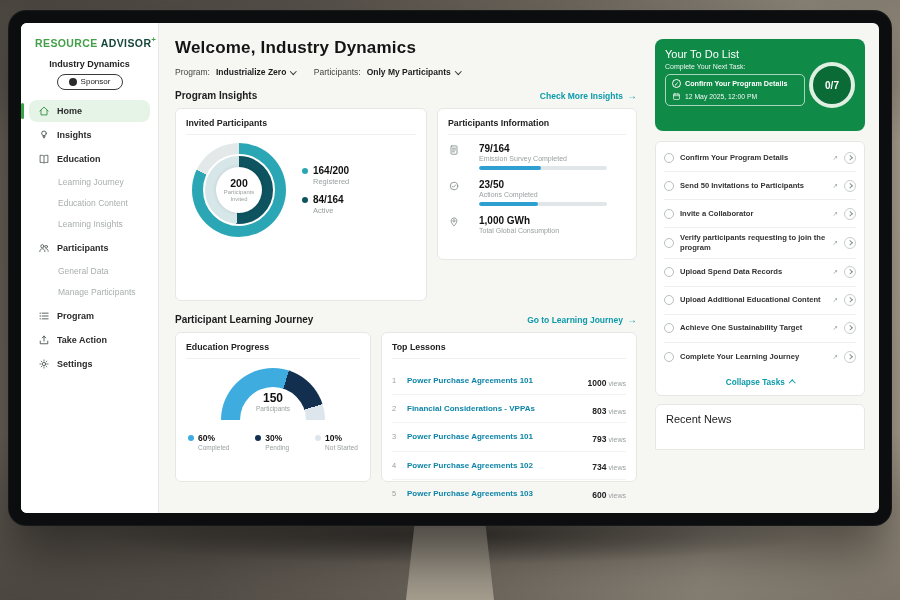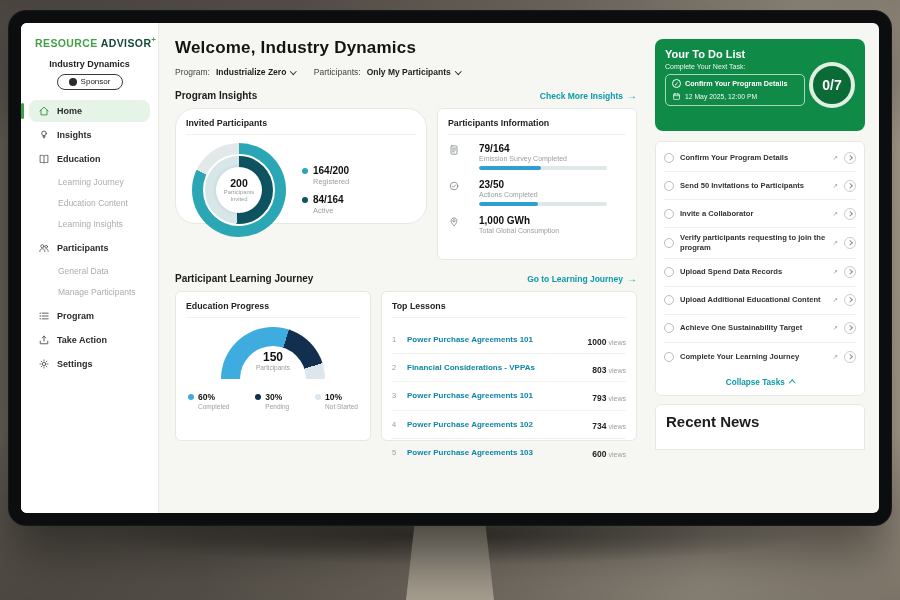--- a/index.html
+++ b/index.html
@@ -46,21 +46,21 @@
   .chev.up { transform:rotate(-135deg); margin-top:2px; border-color:#0c9aaa; }
   .chev.right { width:3.5px; height:3.5px; transform:rotate(-45deg); border-color:#8a9191; margin-left:-1px; }
   .sec-row { display:flex; align-items:center; justify-content:space-between; margin-top:13px; margin-bottom:7px; }
   .sec-title { font-size:10px; font-weight:bold; color:#1c1c1c; }
   .sec-link { font-size:8.5px; font-weight:bold; color:#0c9aaa; display:flex; gap:4px; align-items:center; cursor:pointer; }
   .arrow { font-size:10px; line-height:1; }
   .cards-row { display:flex; gap:10px; }
   .card { background:#fff; border:1px solid #e7e7e3; border-radius:6px; padding:9px 10px; }
   .card-title { font-size:8.8px; font-weight:bold; color:#222; padding-bottom:6px; border-bottom:1px solid #f0f0ec; margin-bottom:8px; }
 
-  .card-invited { width:252px; height:116px;border-radius:20px; }
+  .card-invited { width:252px; height:193px; }
   .invited-body { display:flex; align-items:center; gap:16px; padding-left:6px; }
   .donut { width:94px; height:94px; position:relative; flex:none; }
   .donut-outer { position:absolute; inset:0; border-radius:50%; }
   .donut-inner { position:absolute; inset:11px; border-radius:50%; border:2px solid #fff; }
   .donut-hole { position:absolute; inset:24px; background:#fff; border-radius:50%; display:flex; flex-direction:column;
     align-items:center; justify-content:center; text-align:center; box-shadow:0 0 4px rgba(0,0,0,.10); }
   .donut-num { font-size:10.5px; font-weight:bold; color:#111; }
   .donut-cap { font-size:5.8px; color:#9aa0a0; line-height:1.25; }
   .leg-item { display:flex; gap:5px; margin:8px 0; }
   .dot { width:6px; height:6px; border-radius:50%; margin-top:3px; flex:none; }
@@ -92,42 +92,42 @@
   .lesson-row { display:flex; align-items:center; gap:6px; padding:4.6px 0; border-bottom:1px solid #f2f2ee; }
   .lesson-row:last-child { border-bottom:none; }
   .l-rank { color:#9aa0a0; font-size:7.5px; width:9px; flex:none; }
   .l-title { flex:1; color:#0d85a8; font-size:8px; font-weight:bold; cursor:pointer; }
   .l-views-num { font-size:8.5px; font-weight:bold; color:#222; }
   .l-views-word { font-size:7px; color:#9aa0a0; margin-left:2px; }
 
   
   .rightpanel { width:232px; flex:none; padding:16px 14px 0 8px; display:flex; flex-direction:column; }
   .todo-card { position:relative; background:#0f8a47; border-radius:8px; padding:9px 10px; color:#fff; height:92px; flex:none; }
-  .todo-title { font-size:11px; font-weight:bold; }
+  .todo-title { font-size:11px; font-weight:normal; }
   .todo-sub { font-size:7px; opacity:.92; margin-top:3px; }
   .todo-next { border:1px solid rgba(255,255,255,.65); border-radius:5px; padding:4px 6px; margin-top:4px; width:140px; cursor:pointer; }
   .tn-line { font-size:7.2px; font-weight:bold; display:flex; gap:4px; align-items:center; }
   .tn-check { width:9px; height:9px; border:1px solid #fff; border-radius:50%; font-size:6px; display:flex;
     align-items:center; justify-content:center; flex:none; }
   .tn-date { font-size:6.8px; margin-top:4px; display:flex; gap:4px; align-items:center; opacity:.95; }
   .cal-ico { width:9px; height:9px; display:flex; color:#fff; }
   .todo-ring { position:absolute; right:10px; top:23px; width:46px; height:46px; border-radius:50%;
     border:4px solid #dff0e3; background:#0a6b36; display:flex; align-items:center; justify-content:center;
-    font-size:14px; font-weight:bold; }
+    font-size:10px; font-weight:bold; }
   .task-card { background:#fff; border:1px solid #e7e7e3; border-radius:6px; margin-top:10px; padding:2px 8px 3px; flex:none; }
   .task-row { display:flex; align-items:center; gap:6px; padding:5px 0; border-bottom:1px solid #efefeb; min-height:28px; cursor:pointer; }
   .task-circle { width:10px; height:10px; border:1.3px solid #b8bfbf; border-radius:50%; flex:none; cursor:pointer; }
   .task-label { flex:1; font-size:7.6px; font-weight:bold; color:#333; line-height:1.3; }
   .task-ext { font-size:6.5px; color:#8a9393; flex:none; }
   .task-chev { width:12px; height:12px; border:1px solid #c9cecd; border-radius:50%; display:flex;
     align-items:center; justify-content:center; flex:none; cursor:pointer; }
   .collapse { display:flex; align-items:center; justify-content:center; gap:5px; padding:7px 0 5px;
     font-size:8.2px; font-weight:bold; color:#0c9aaa; cursor:pointer; }
   .news-card { background:#fff; border:1px solid #e7e7e3; border-radius:6px 6px 0 0; margin-top:8px; padding:8px 10px; height:46px; }
-  .news-title { font-size:15px; font-weight:bold; color:#1c1c1c; }
+  .news-title { font-size:11px; font-weight:normal; color:#1c1c1c; }
   svg { display:block; }
 </style>
 </head>
 <body>
 
 <div class="scene">
   <div class="desk-shadow"></div>
   <div class="stand"></div>
   <div class="monitor">
     <div class="screen">

